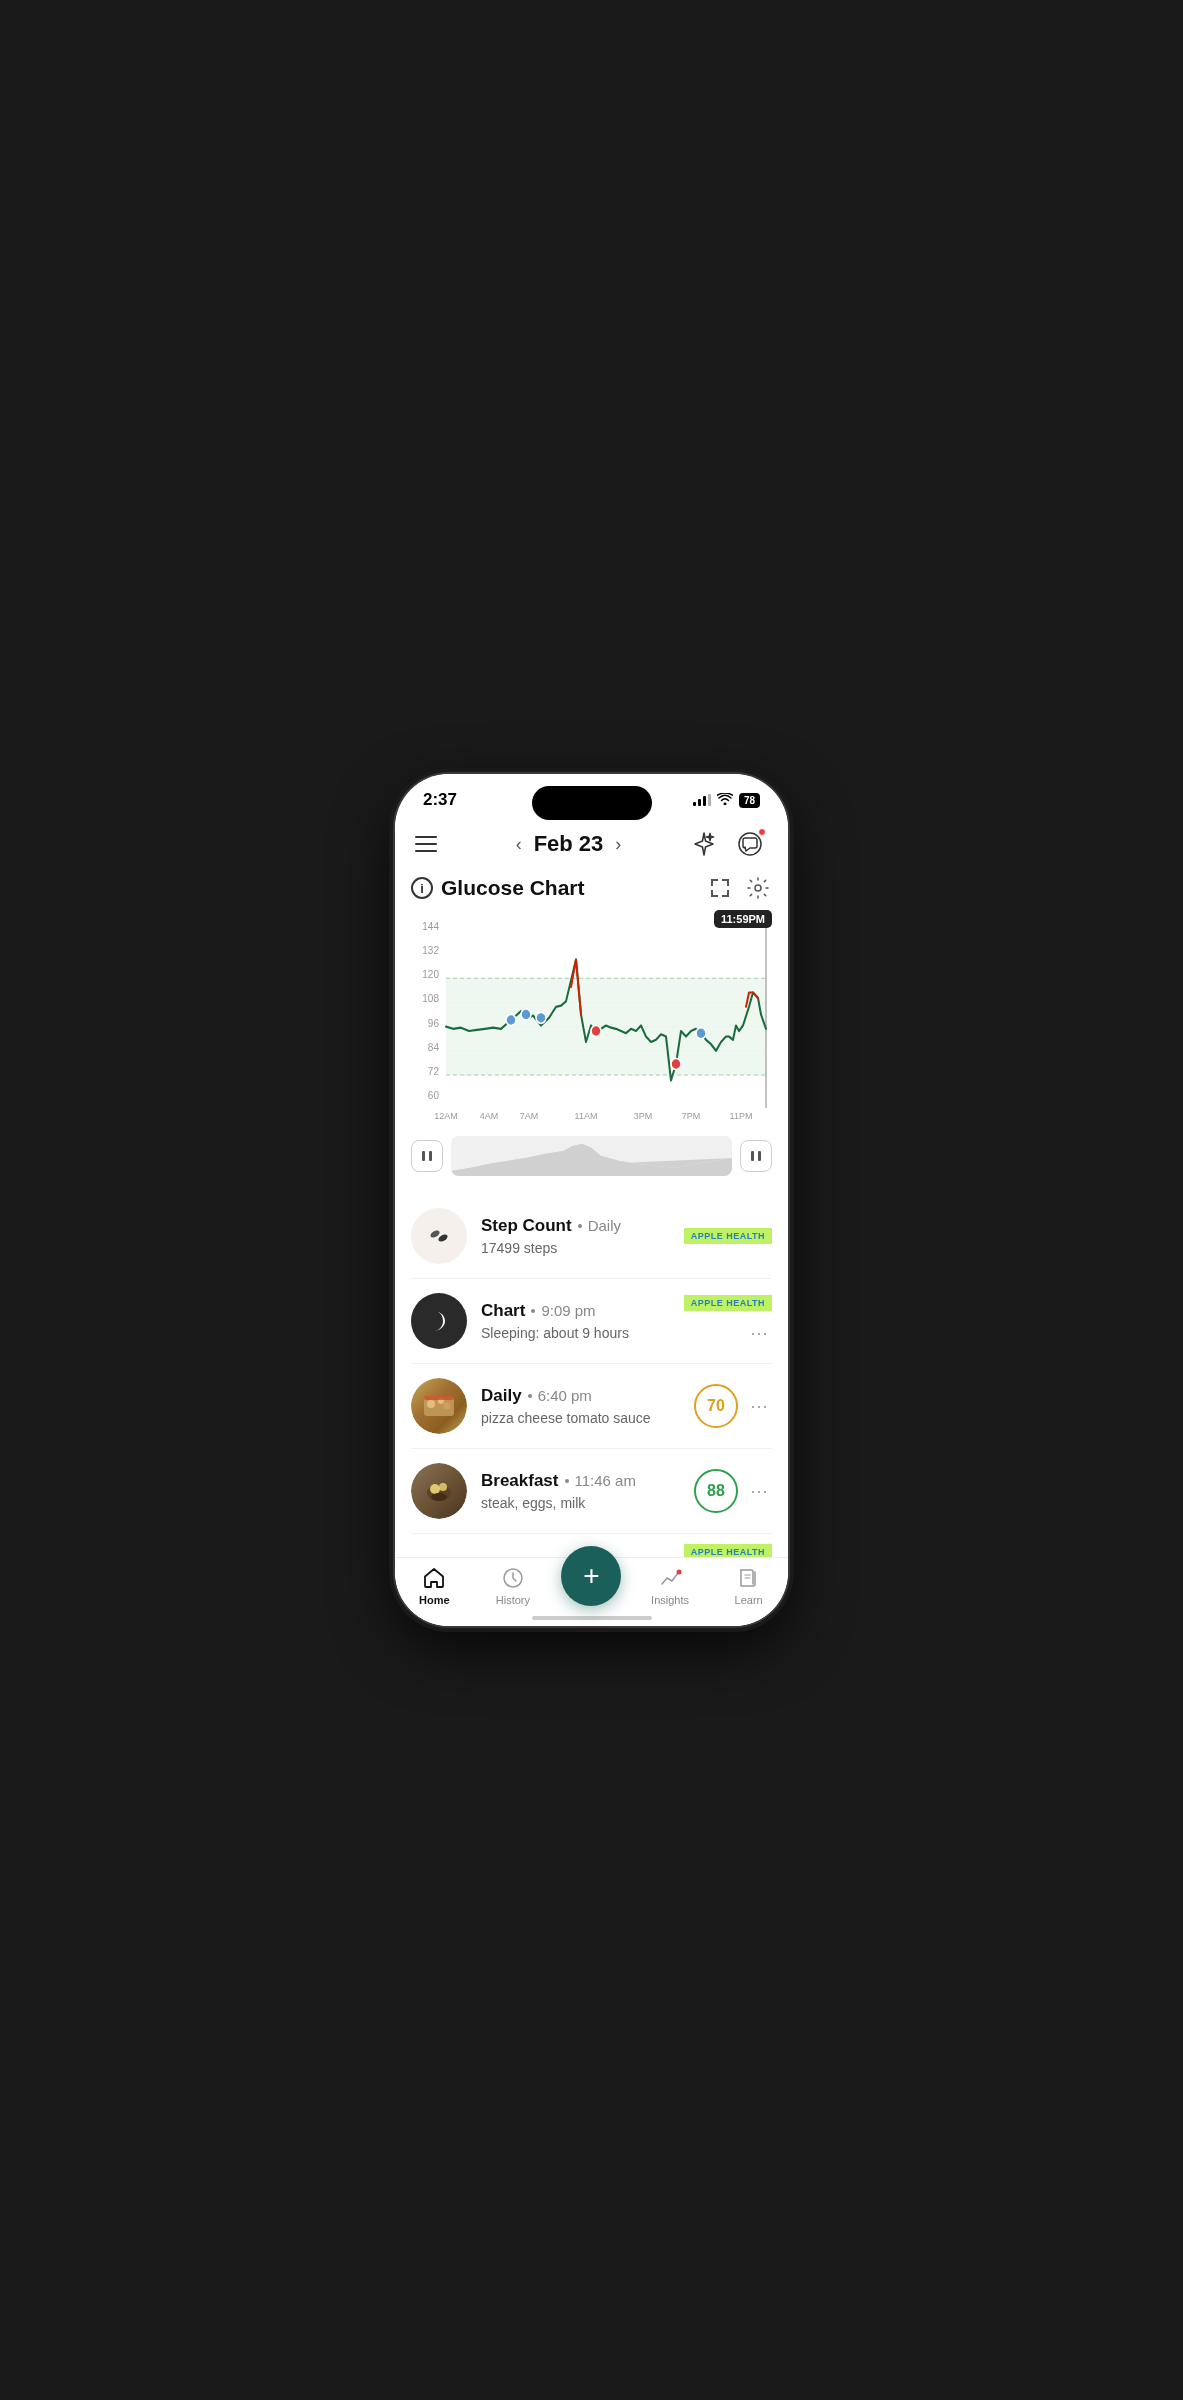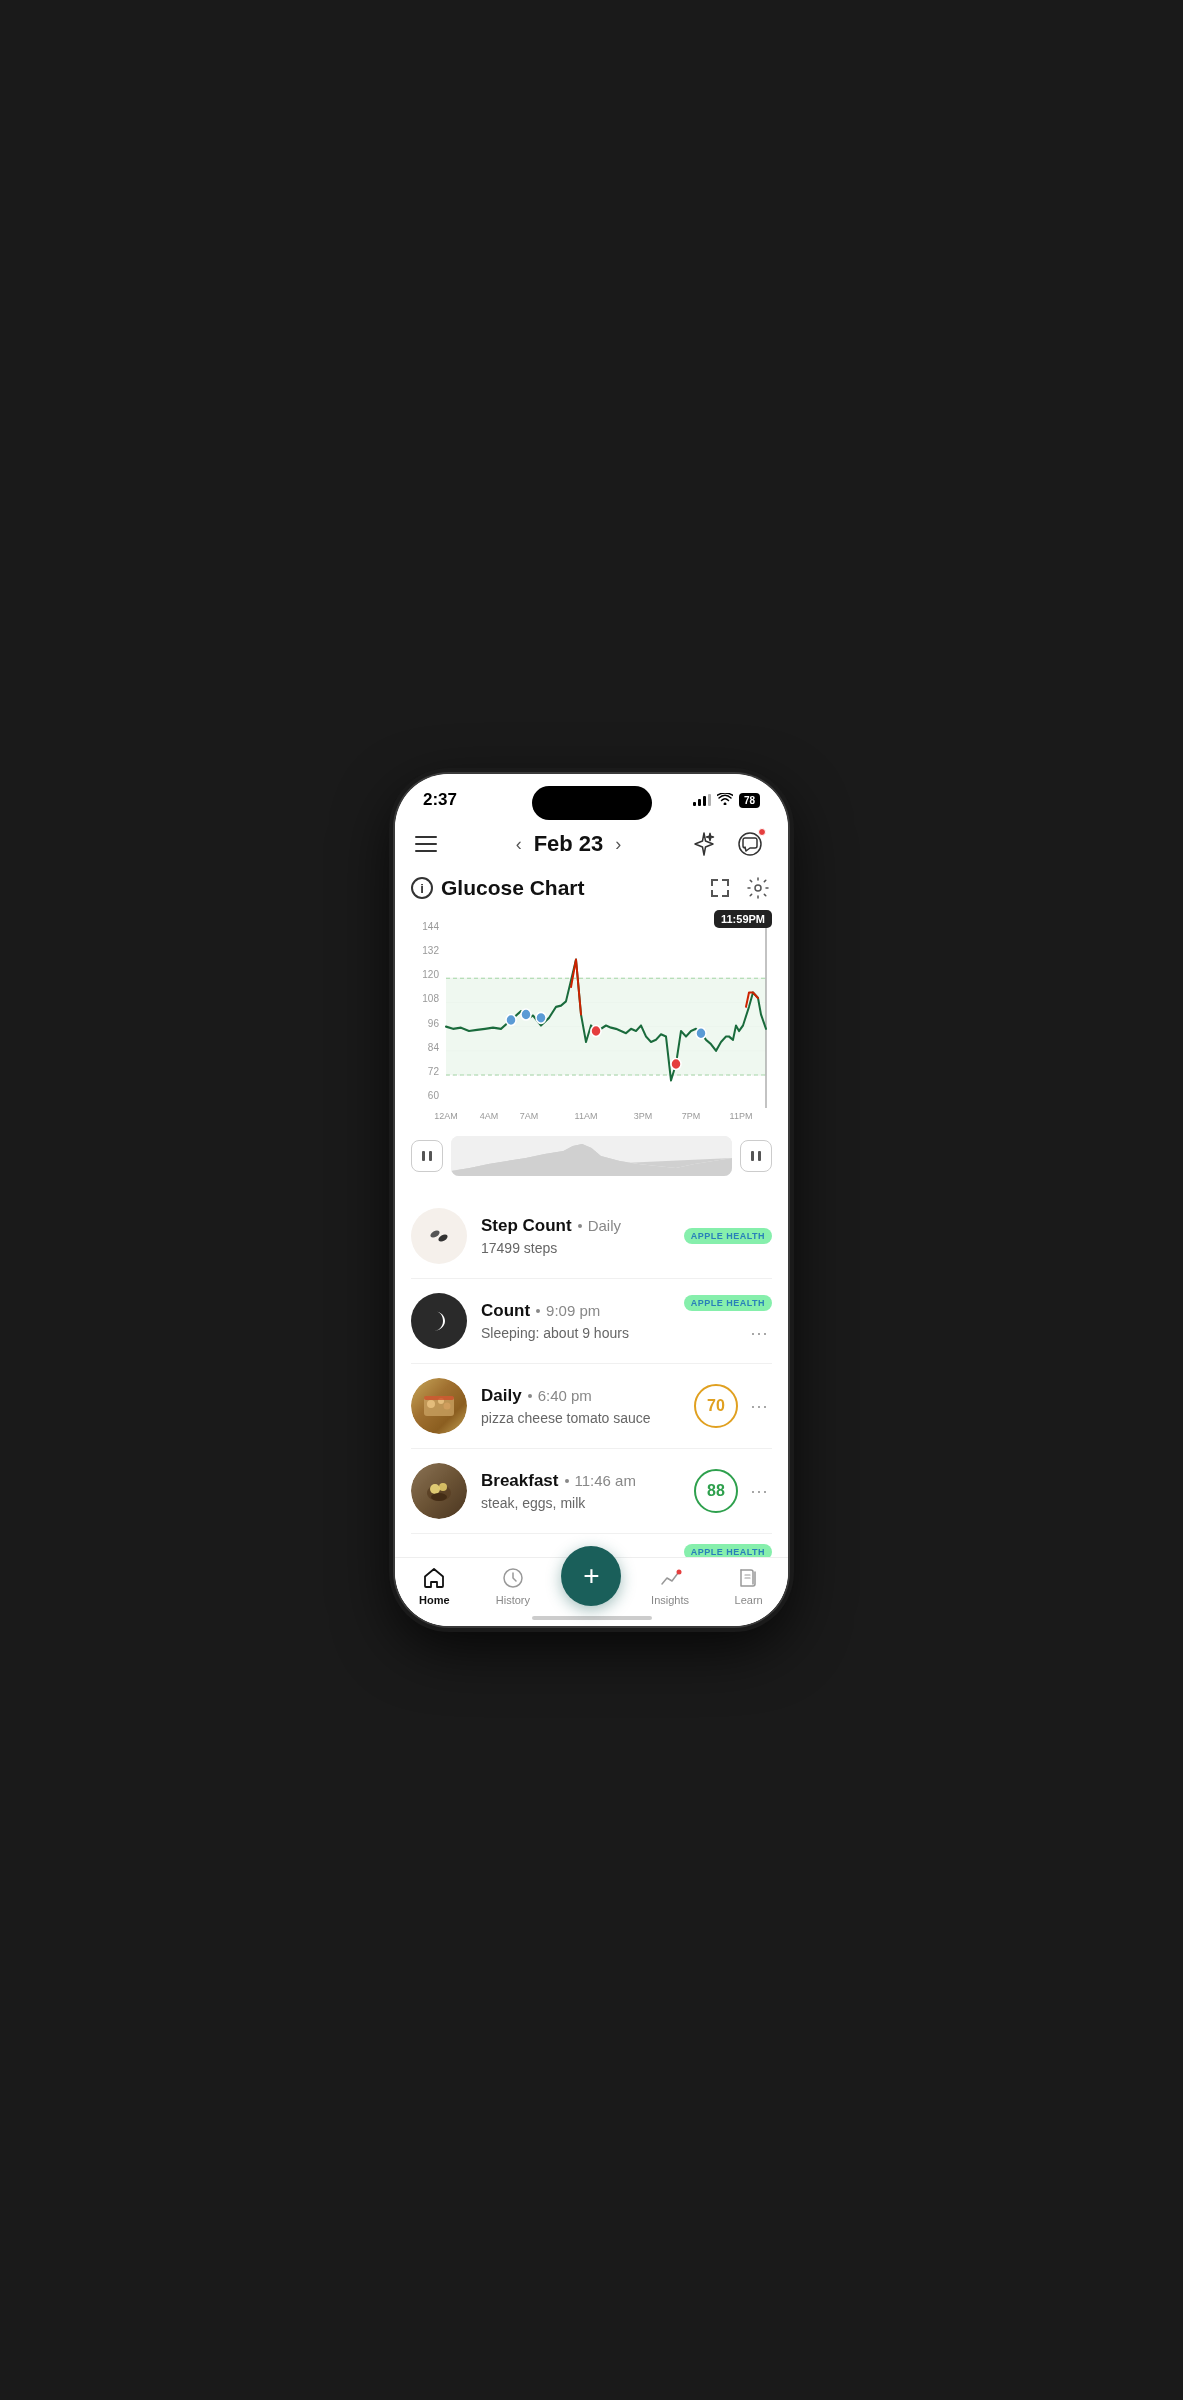--- a/index.html
+++ b/index.html
@@ -310,26 +310,26 @@
       color: #666;
     }
     .activity-badge-area {
       display: flex;
       flex-direction: column;
       align-items: flex-end;
       gap: 8px;
       flex-shrink: 0;
     }
     .apple-health-badge {
-      background: #86efac;
+      background: #bef264;
       color: #2980b9;
       font-size: 9px;
       font-weight: 700;
       padding: 3px 7px;
-      border-radius: 8px;
+      border-radius: 1px;
       letter-spacing: 0.5px;
     }
     .score-badge {
       width: 44px;
       height: 44px;
       border-radius: 50%;
       border: 2.5px solid;
       display: flex;
       align-items: center;
       justify-content: center;
@@ -614,21 +614,21 @@
       </div>
 
       <div class="activity-item">
         <div class="activity-icon dark-bg">
           <svg width="28" height="28" viewBox="0 0 28 28">
             <path d="M18 14c0 6-4.5 10-10 10 6 0 12-4 12-10 0-5-4-9-9-9.5C15.5 5 18 9 18 14z" fill="#fff"></path>
           </svg>
         </div>
         <div class="activity-content">
           <div class="activity-title-row">
-            <span class="activity-title">Count</span>
+            <span class="activity-title">Chart</span>
             <div class="activity-dot"></div>
             <span class="activity-time">9:09 pm</span>
           </div>
           <span class="activity-subtitle">Sleeping: about 9 hours</span>
         </div>
         <div class="activity-badge-area">
           <span class="apple-health-badge">APPLE HEALTH</span>
           <span class="more-btn">···</span>
         </div>
       </div>

